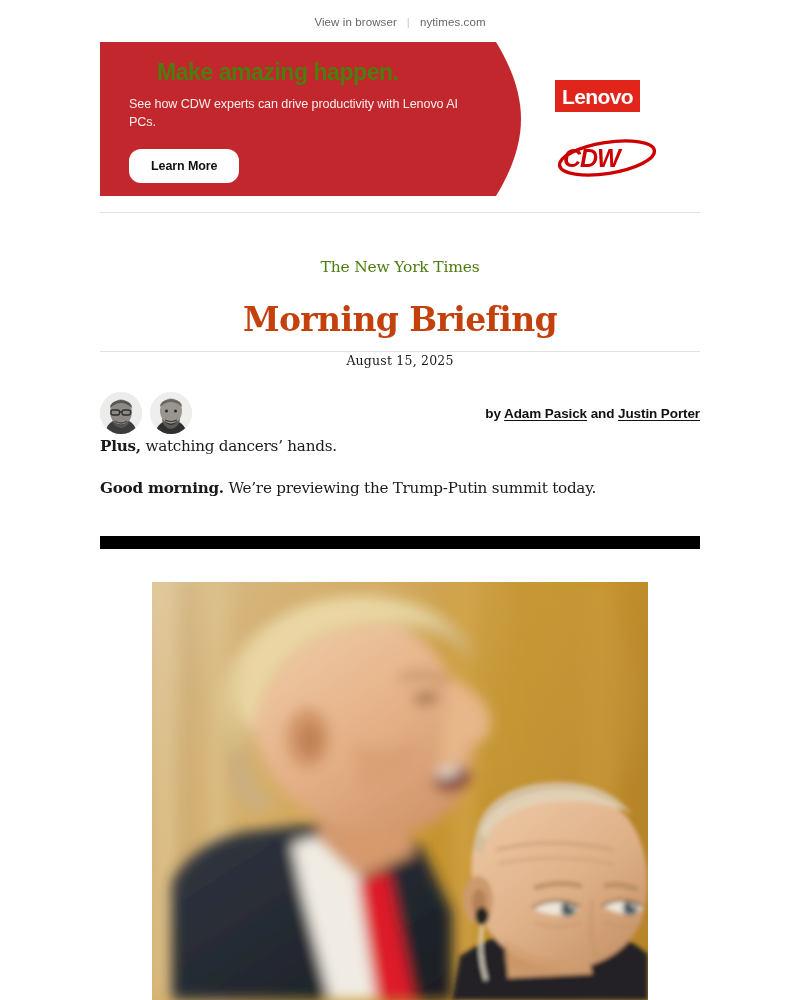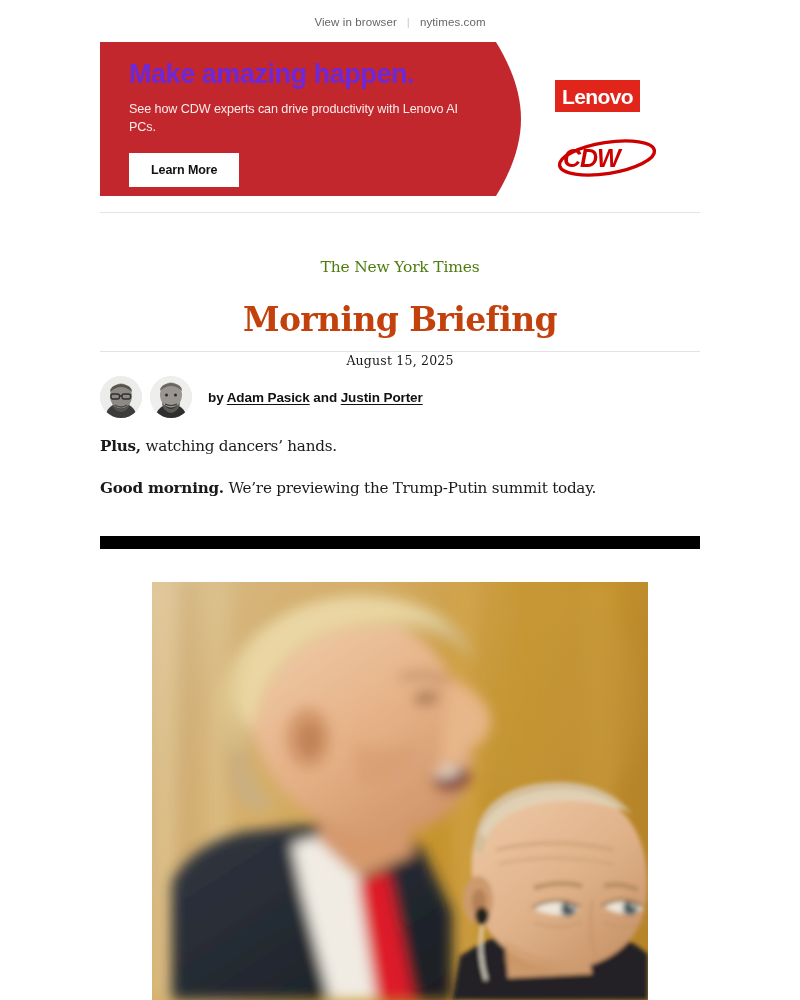--- a/index.html
+++ b/index.html
@@ -68,26 +68,27 @@
   .ad-copy {
     position: absolute;
     left: 0;
     top: 0;
     width: 400px;
     height: 154px;
     padding: 18px 0 0 29px;
   }
 
   .ad-headline {
-    color: #6d28d9;
-    font-size: 27px;
+    color: #4d7c0f;
+    font-size: 23px;
     font-weight: bold;
     letter-spacing: -0.45px;
     line-height: 1.1;
     font-family: "Liberation Sans", sans-serif;
+    margin-left: 28px;
   }
 
   .ad-sub {
     margin-top: 11px;
     color: #fbeceb;
     font-size: 12.6px;
     line-height: 1.42;
     letter-spacing: -0.1px;
     max-width: 345px;
     font-family: "Liberation Sans", sans-serif;
@@ -95,21 +96,21 @@
 
   .ad-cta {
     margin-top: 17px;
     display: inline-block;
     background: #ffffff;
     color: #111111;
     font-size: 12.5px;
     font-weight: bold;
     letter-spacing: -0.1px;
     padding: 10px 22px;
-    border-radius: 0;
+    border-radius: 12px;
     cursor: pointer;
     font-family: "Liberation Sans", sans-serif;
   }
 
   
   .ad-logos {
     position: absolute;
     left: 440px;
     top: 0;
     width: 160px;
@@ -187,25 +188,26 @@
     font-family: "DejaVu Serif", serif;
     font-size: 12.5px;
     color: #1a1a1a;
     letter-spacing: 0.2px;
   }
 
   
   .byline {
     position: absolute;
     left: 100px;
-    top: 374px;
+    top: 390px;
     width: 600px;
     height: 46px;
     display: flex;
     align-items: center;
+    justify-content: space-between;
   }
   .avatars {
     position: relative;
     width: 92px;
     height: 44px;
     flex: 0 0 auto;
   }
   .avatar {
     position: absolute;
     top: 1px;

